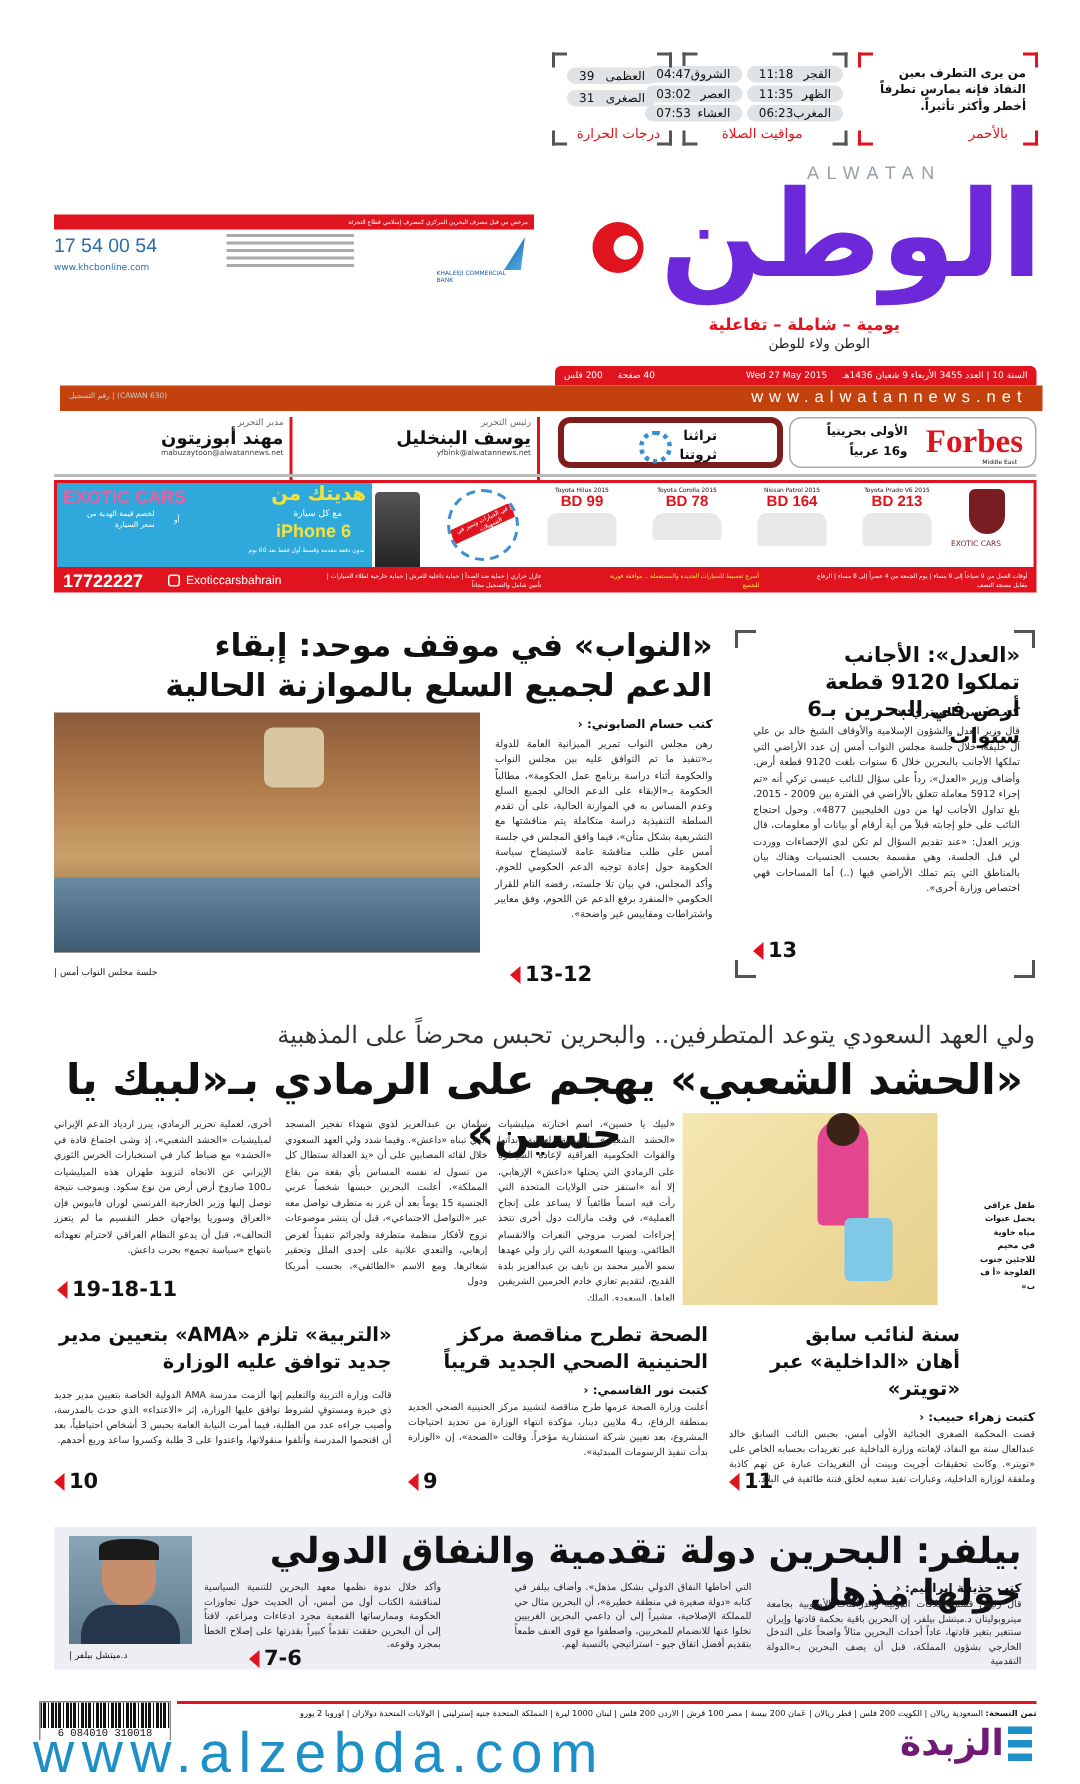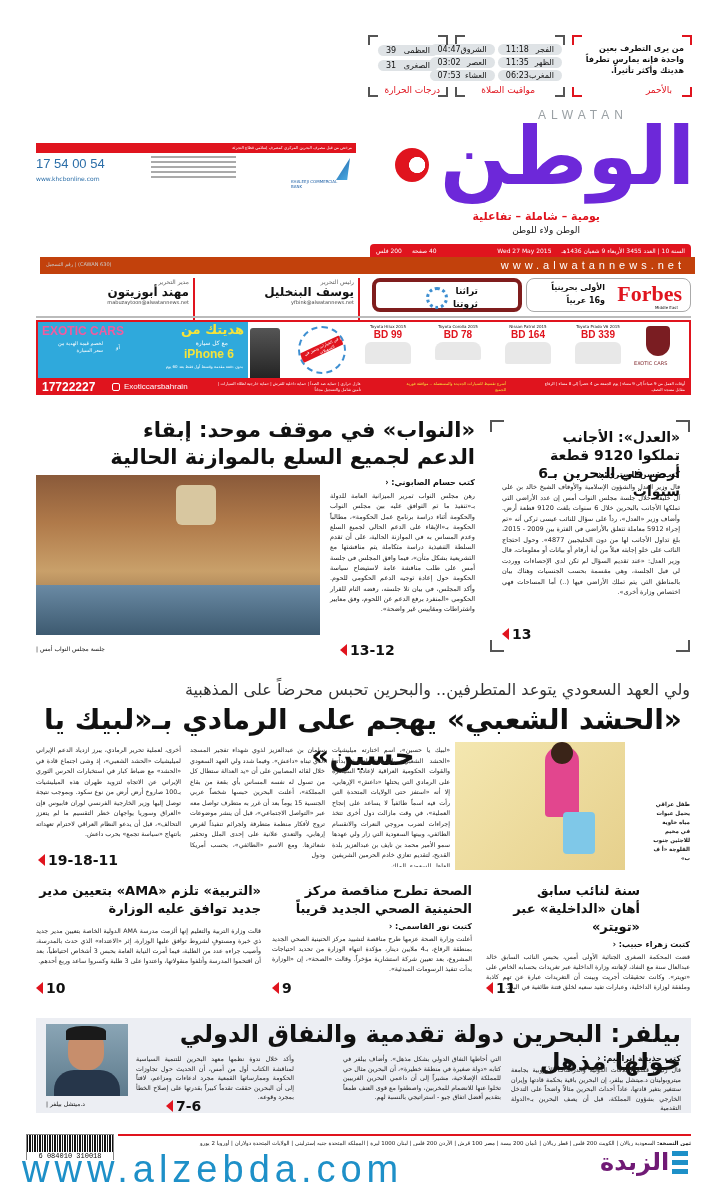--- a/index.html
+++ b/index.html
@@ -17,21 +17,21 @@
 .photo{position:absolute;overflow:hidden}
 </style>
 </head>
 <body>
 
 <div class="abs" style="left:572px;top:35px;width:120px;height:62px">
   <div class="box-corner" style="left:0;top:0;border-width:2px 0 0 2px;border-color:#e0141e"></div>
   <div class="box-corner" style="right:0;top:0;border-width:2px 2px 0 0;border-color:#e0141e"></div>
   <div class="box-corner" style="left:0;bottom:0;border-width:0 0 2px 2px;border-color:#e0141e"></div>
   <div class="box-corner" style="right:0;bottom:0;border-width:0 2px 2px 0;border-color:#e0141e"></div>
-  <div class="rtl" style="position:absolute;right:8px;top:8px;width:104px;font-size:8px;font-weight:bold;line-height:11px">من يرى التطرف بعين واحدة فإنه يمارس تطرفاً هديتك وأكثر تأثيراً.</div>
+  <div class="rtl" style="position:absolute;right:8px;top:8px;width:104px;font-size:8px;font-weight:bold;line-height:11px">من يرى التطرف بعين النفاذ فإنه يمارس تطرفاً أخطر وأكثر تأثيراً.</div>
   <div class="rtl red" style="position:absolute;right:20px;bottom:2px;font-size:9px">بالأحمر</div>
 </div>
 
 <div class="abs" style="left:455px;top:35px;width:110px;height:62px">
   <div class="box-corner" style="left:0;top:0;border-width:2px 0 0 2px"></div>
   <div class="box-corner" style="right:0;top:0;border-width:2px 2px 0 0"></div>
   <div class="box-corner" style="left:0;bottom:0;border-width:0 0 2px 2px"></div>
   <div class="box-corner" style="right:0;bottom:0;border-width:0 2px 2px 0"></div>
   <div style="position:absolute;left:3px;top:9px;width:104px;display:grid;grid-template-columns:1fr 1fr;gap:2px 3px;direction:rtl">
     <div class="pill">
@@ -162,21 +162,21 @@
         <div style="font-size:10px;font-weight:bold;color:#e0141e;font-family:'Liberation Sans',sans-serif">BD 78</div>
         <div style="margin:2px auto;width:46px;height:18px;background:#e8e8e8;border-radius:8px 8px 2px 2px"></div>
       </div>
     <div style="text-align:center;width:60px">
         <div style="font-size:4px">Nissan Patrol 2015</div>
         <div style="font-size:10px;font-weight:bold;color:#e0141e;font-family:'Liberation Sans',sans-serif">BD 164</div>
         <div style="margin:2px auto;width:46px;height:22px;background:#e8e8e8;border-radius:6px 6px 2px 2px"></div>
       </div>
     <div style="text-align:center;width:60px">
         <div style="font-size:4px">Toyota Prado V6 2015</div>
-        <div style="font-size:10px;font-weight:bold;color:#e0141e;font-family:'Liberation Sans',sans-serif">BD 339</div>
+        <div style="font-size:10px;font-weight:bold;color:#e0141e;font-family:'Liberation Sans',sans-serif">BD 213</div>
         <div style="margin:2px auto;width:46px;height:22px;background:#e8e8e8;border-radius:6px 6px 2px 2px"></div>
       </div>
   </div>
   <div style="position:absolute;left:608px;top:4px;width:24px;height:30px;background:#7a1d22;border-radius:4px 4px 12px 12px"></div>
   <div style="position:absolute;left:596px;top:38px;font-size:5px;color:#7a1d22">EXOTIC CARS</div>
 </div>
 <div class="abs" style="left:36px;top:380px;width:655px;height:15px;background:#e0141e;color:#fff">
   <span style="position:absolute;left:6px;top:0;font-size:12px;font-weight:bold;font-family:'Liberation Sans',sans-serif">17722227</span>
   <span style="position:absolute;left:76px;top:3px;width:8px;height:8px;border:1.5px solid #fff;border-radius:2px"></span>
   <span style="position:absolute;left:88px;top:2px;font-size:8px;font-family:'Liberation Sans',sans-serif">Exoticcarsbahrain</span>

